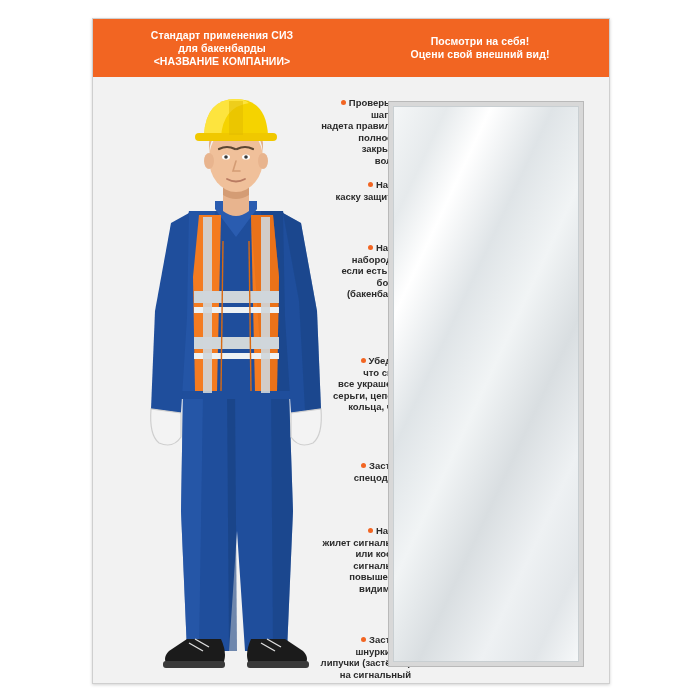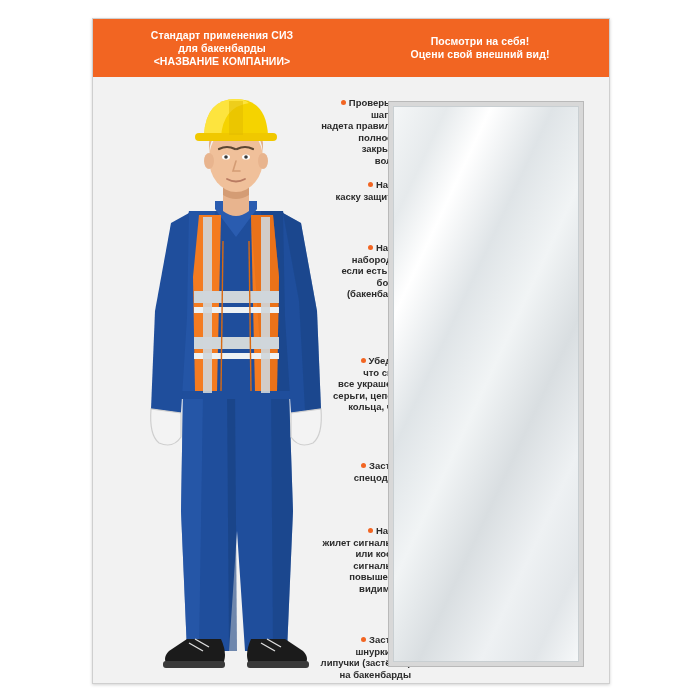--- a/index.html
+++ b/index.html
@@ -270,21 +270,21 @@
           <span class="note-text">или костюм</span><br>
           <span class="note-text">сигнальный</span><br>
           <span class="note-text">повышенной</span><br>
           <span class="note-text">видимости</span>
         </div>
 
         <div class="note" style="top:537px;">
           <span class="dot"></span><span class="note-text">Застегни</span><br>
           <span class="note-text">шнурки или</span><br>
           <span class="note-text">липучки (застёжки)</span><br>
-          <span class="note-text">на бакенбарды</span>
+          <span class="note-text">на сигнальный</span>
         </div>
 
       </div>
 
       <div class="mirror-frame">
         <div class="mirror-glass"></div>
       </div>
 
     </div>
   </div>

